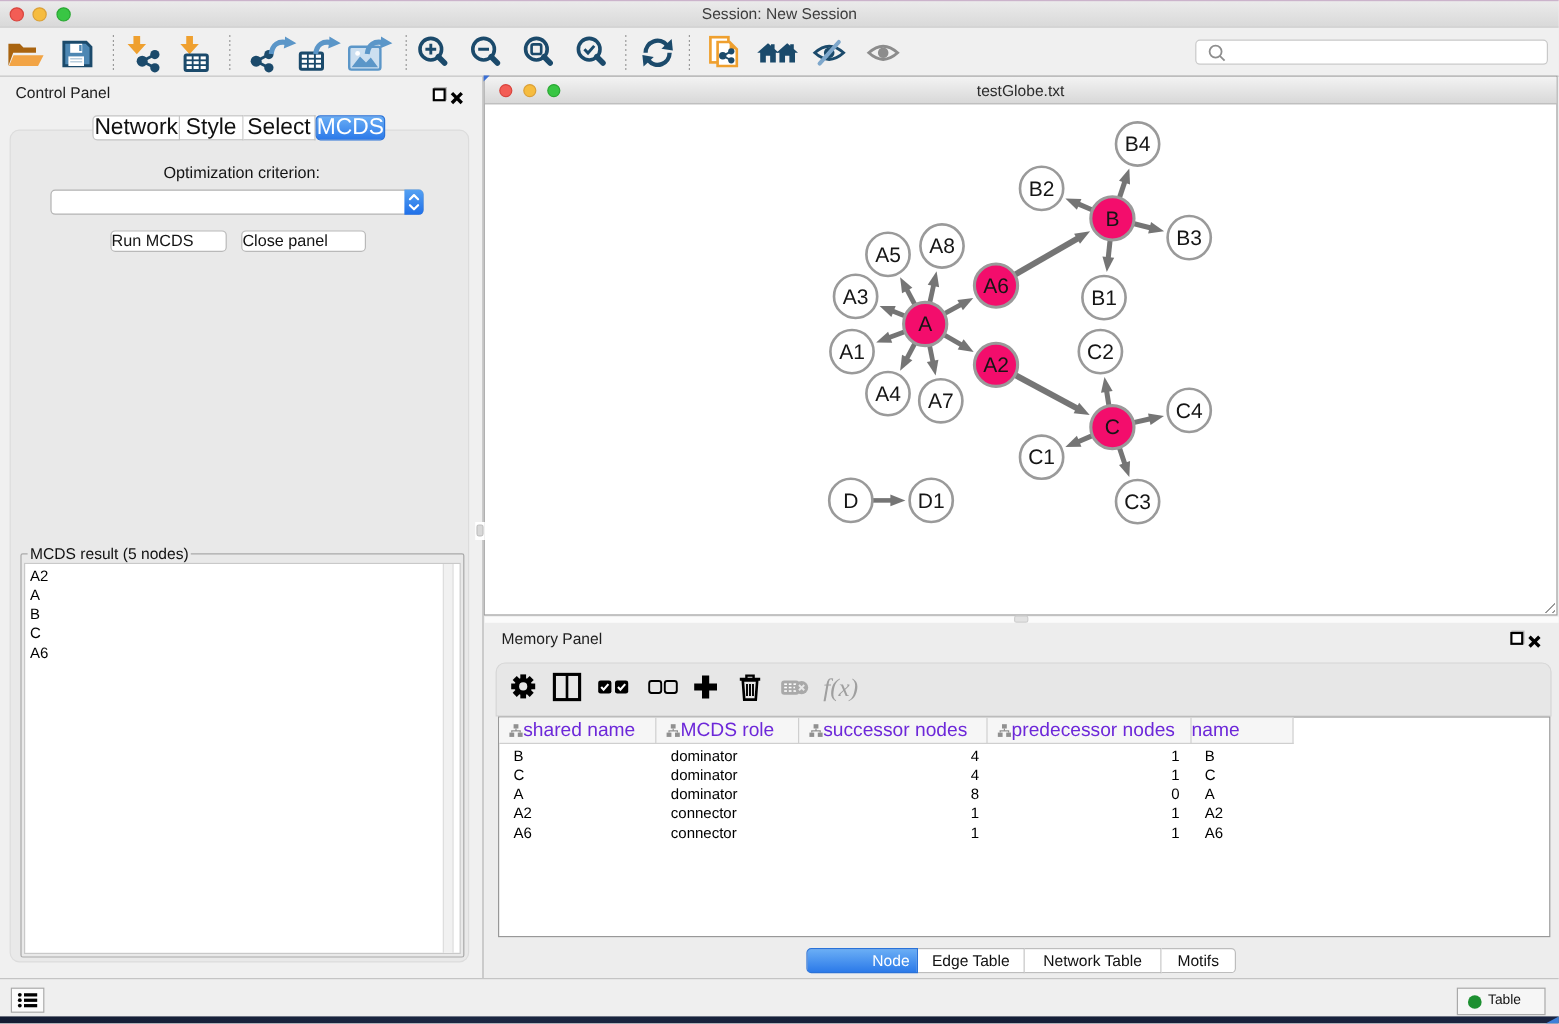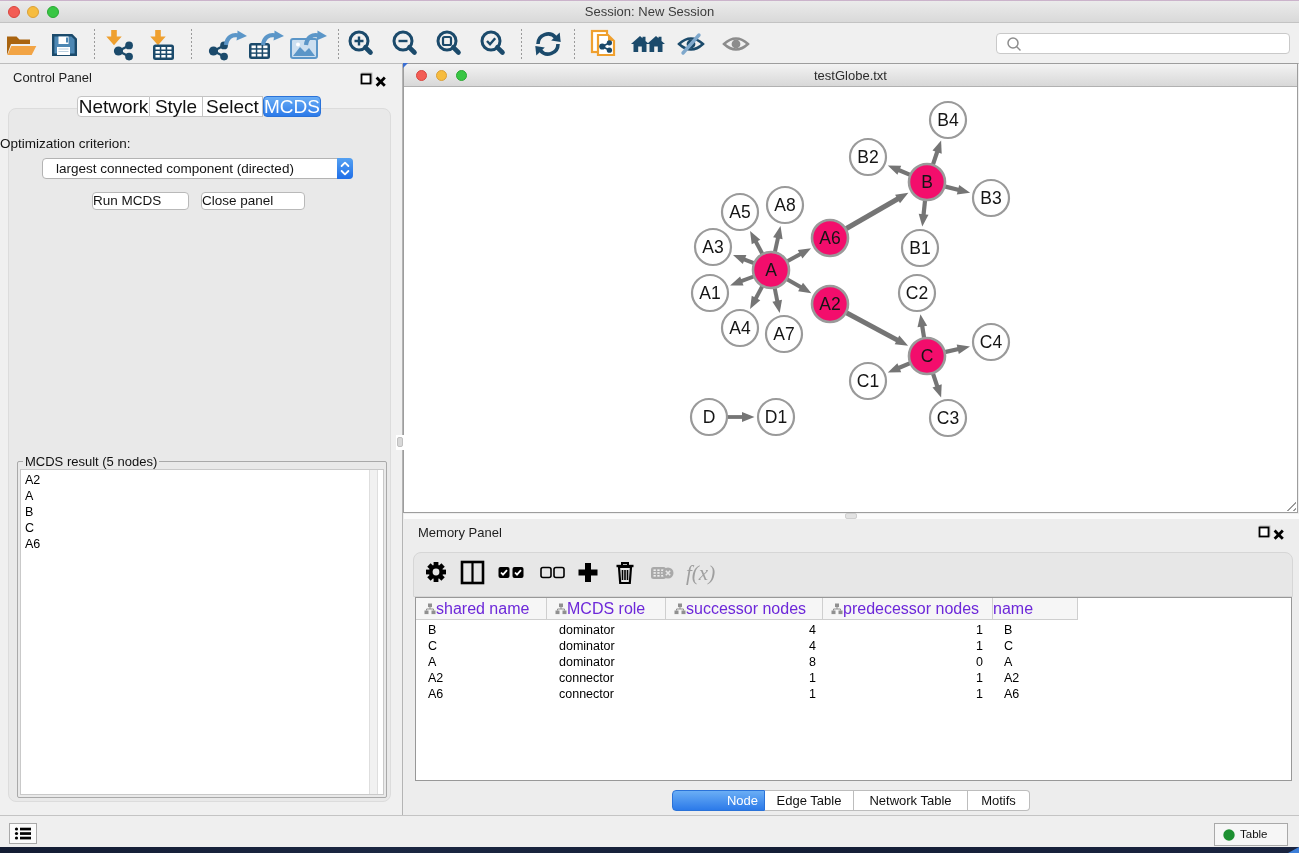--- a/index.html
+++ b/index.html
@@ -29,21 +29,21 @@
 #cpanel { left:0; top:64px; width:403px; height:751px; background:#f0f0f0; border-right:1px solid #b4b4b4; }
 #cpanel h1 { position:absolute; left:13px; top:6px; font-size:13px; font-weight:normal; color:#1e1e1e; }
 #cp-box { position:absolute; left:8px; top:44px; width:383px; height:694px; background:#e9e9e9;
   border:1px solid #dcdcdc; border-radius:8px; }
 .tabs { position:absolute; display:flex; }
 .tab { height:21px; line-height:20px; font-size:19px; text-align:center; color:#111;
   background:#fff; border:1px solid #c4c4c4; border-left:none; }
 .tab.first { border-left:1px solid #c4c4c4; border-radius:4px 0 0 4px; }
 .tab.sel { background:linear-gradient(#6aaef5,#2c7ae9); color:#fff; border:1px solid #2a72d8; border-radius:4px; }
 #cp-tabs { left:77px; top:32px; }
-.optlabel { left:0px; top:72px; width:403px; text-align:left; font-size:13.5px; color:#141414; }
+.optlabel { left:0px; top:72px; width:403px; text-align:center; font-size:13.5px; color:#141414; }
 #dropdown { left:42px; top:94px; width:311px; height:21px; background:#fff; border:1px solid #b3b3b3; border-radius:4px; }
 #dropdown .txt { position:absolute; left:13px; top:0; line-height:19px; font-size:13.5px; color:#141414; }
 #dropdown .spin { position:absolute; right:-1px; top:-1px; width:16px; height:21px;
   background:linear-gradient(#55a1f2,#1f6fe8); border-radius:0 4px 4px 0; }
 .btn { position:absolute; height:18px; background:#fff; border:1px solid #b9b9b9; border-radius:4px;
   font-size:13.5px; color:#141414; text-align:left; line-height:16px; }
 #fieldset { left:17px; top:397px; width:370px; height:337px; border:1px solid #a9a9a9; border-radius:2px; }
 #fieldset legend { position:absolute; left:5px; top:-8px; background:#e9e9e9; padding:0 2px; font-size:13px; color:#111; }
 #listbox { position:absolute; left:2px; top:7px; width:364px; height:326px; background:#fff; border:1px solid #c9c9c9; }
 #listbox .sb { position:absolute; right:5px; top:0px; width:9px; height:324px; background:#f1f1f1;
@@ -203,21 +203,20 @@
       </svg></div>
   <div id="cp-box"></div>
   <div id="cp-tabs" class="tabs">
     <div class="tab first" style="width:73px;">Network</div>
     <div class="tab" style="width:53px;">Style</div>
     <div class="tab" style="width:60px;">Select</div>
     <div class="tab sel" style="width:58px;">MCDS</div>
   </div>
   <div class="optlabel abs">Optimization criterion:</div>
   <div id="dropdown" class="abs">
-    <div class="txt">largest connected component (directed)</div>
     <div class="spin">
       <svg width="16" height="21">
         <path d="M4.6 8 L8 4.6 L11.4 8" fill="none" stroke="#fff" stroke-width="1.8" stroke-linecap="round" stroke-linejoin="round"></path>
         <path d="M4.6 13 L8 16.4 L11.4 13" fill="none" stroke="#fff" stroke-width="1.8" stroke-linecap="round" stroke-linejoin="round"></path>
       </svg>
     </div>
   </div>
   <div class="btn" style="left:92px; top:128px; width:97px;">Run MCDS</div>
   <div class="btn" style="left:201px; top:128px; width:104px;">Close panel</div>
   <div id="fieldset" class="abs">

